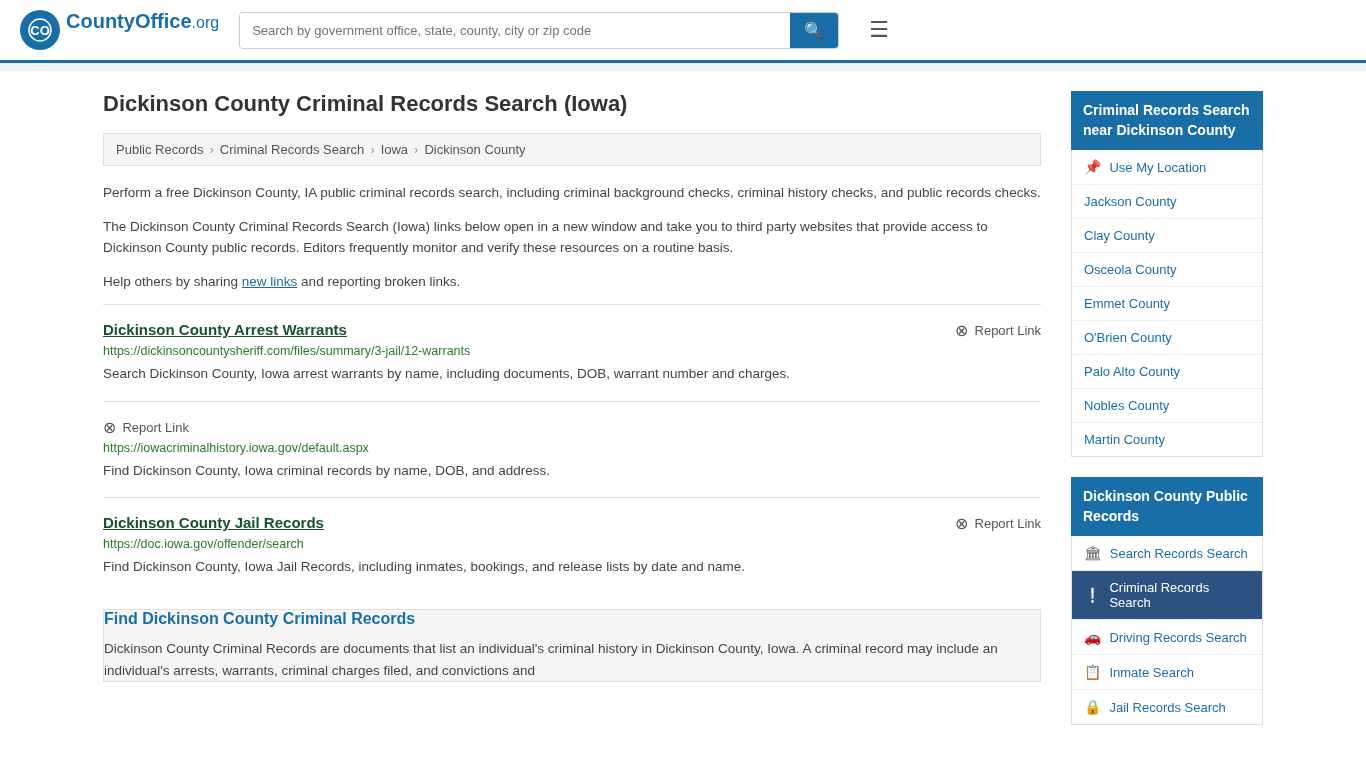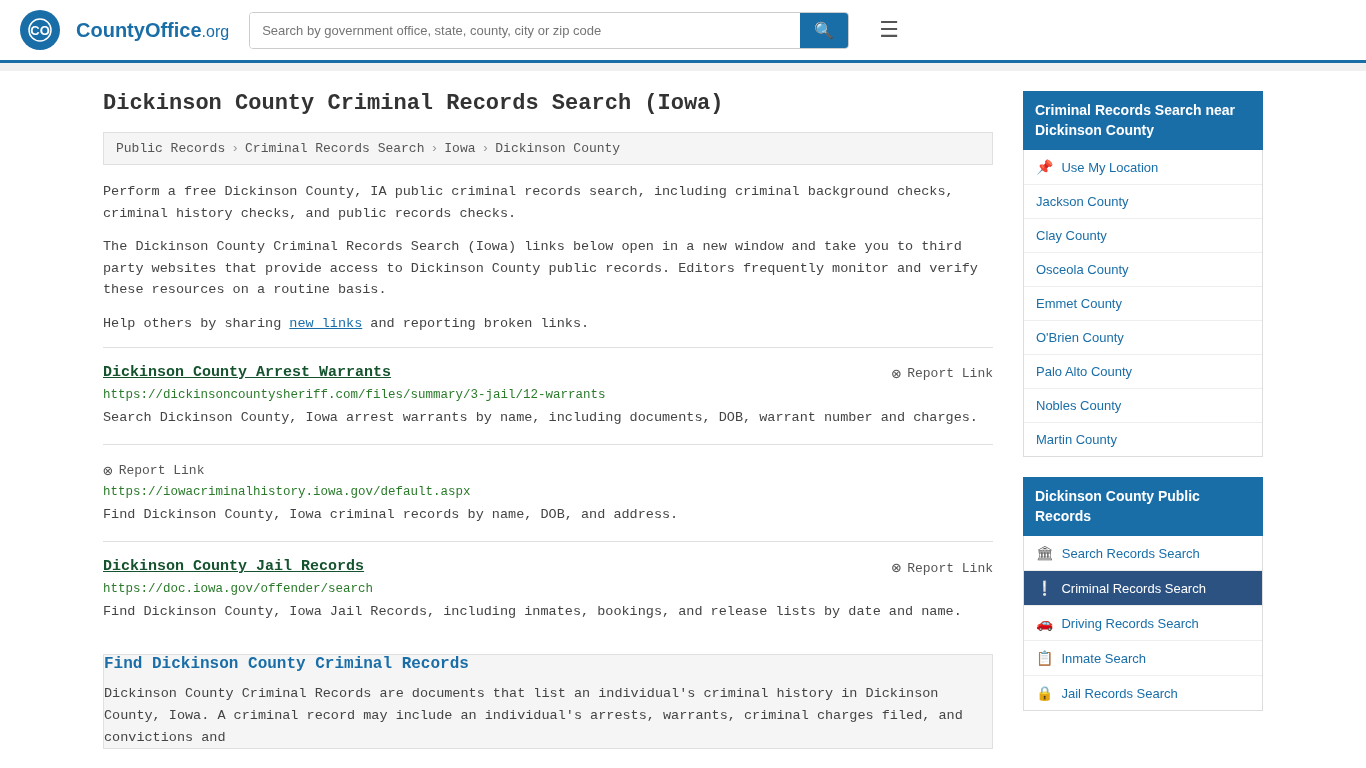--- a/index.html
+++ b/index.html
@@ -9,22 +9,22 @@
     .header {
       background: #fff;
       border-bottom: 3px solid #1a6ea8;
       padding: 10px 20px;
       display: flex;
       align-items: center;
       gap: 20px;
     }
     .logo-area {
       display: flex;
-      align-items: center;
-      gap: 16px;
+      align-items: flex-start;
+      gap: 6px;
       text-decoration: none;
     }
     .logo-circle {
       width: 40px;
       height: 40px;
       background: #1a6ea8;
       border-radius: 50%;
       display: flex;
       align-items: center;
       justify-content: center;
@@ -84,21 +84,20 @@
       display: flex;
       max-width: 1200px;
       margin: 0 auto;
       padding: 20px 20px;
       gap: 30px;
     }
 
     
     .content {
       flex: 1;
-      font-family: Liberation Mono, monospace;
     }
 
     .page-title {
       font-size: 22px;
       font-weight: bold;
       color: #333;
       margin-bottom: 16px;
     }
 
     
@@ -182,21 +181,21 @@
       margin-bottom: 10px;
     }
     .find-text {
       font-size: 13.5px;
       color: #444;
       line-height: 1.6;
     }
 
     
     .sidebar {
-      width: 240px;
+      width: 192px;
       flex-shrink: 0;
     }
 
     .sidebar-section {
       margin-bottom: 20px;
     }
 
     .sidebar-header {
       background: #1a6ea8;
       color: white;

